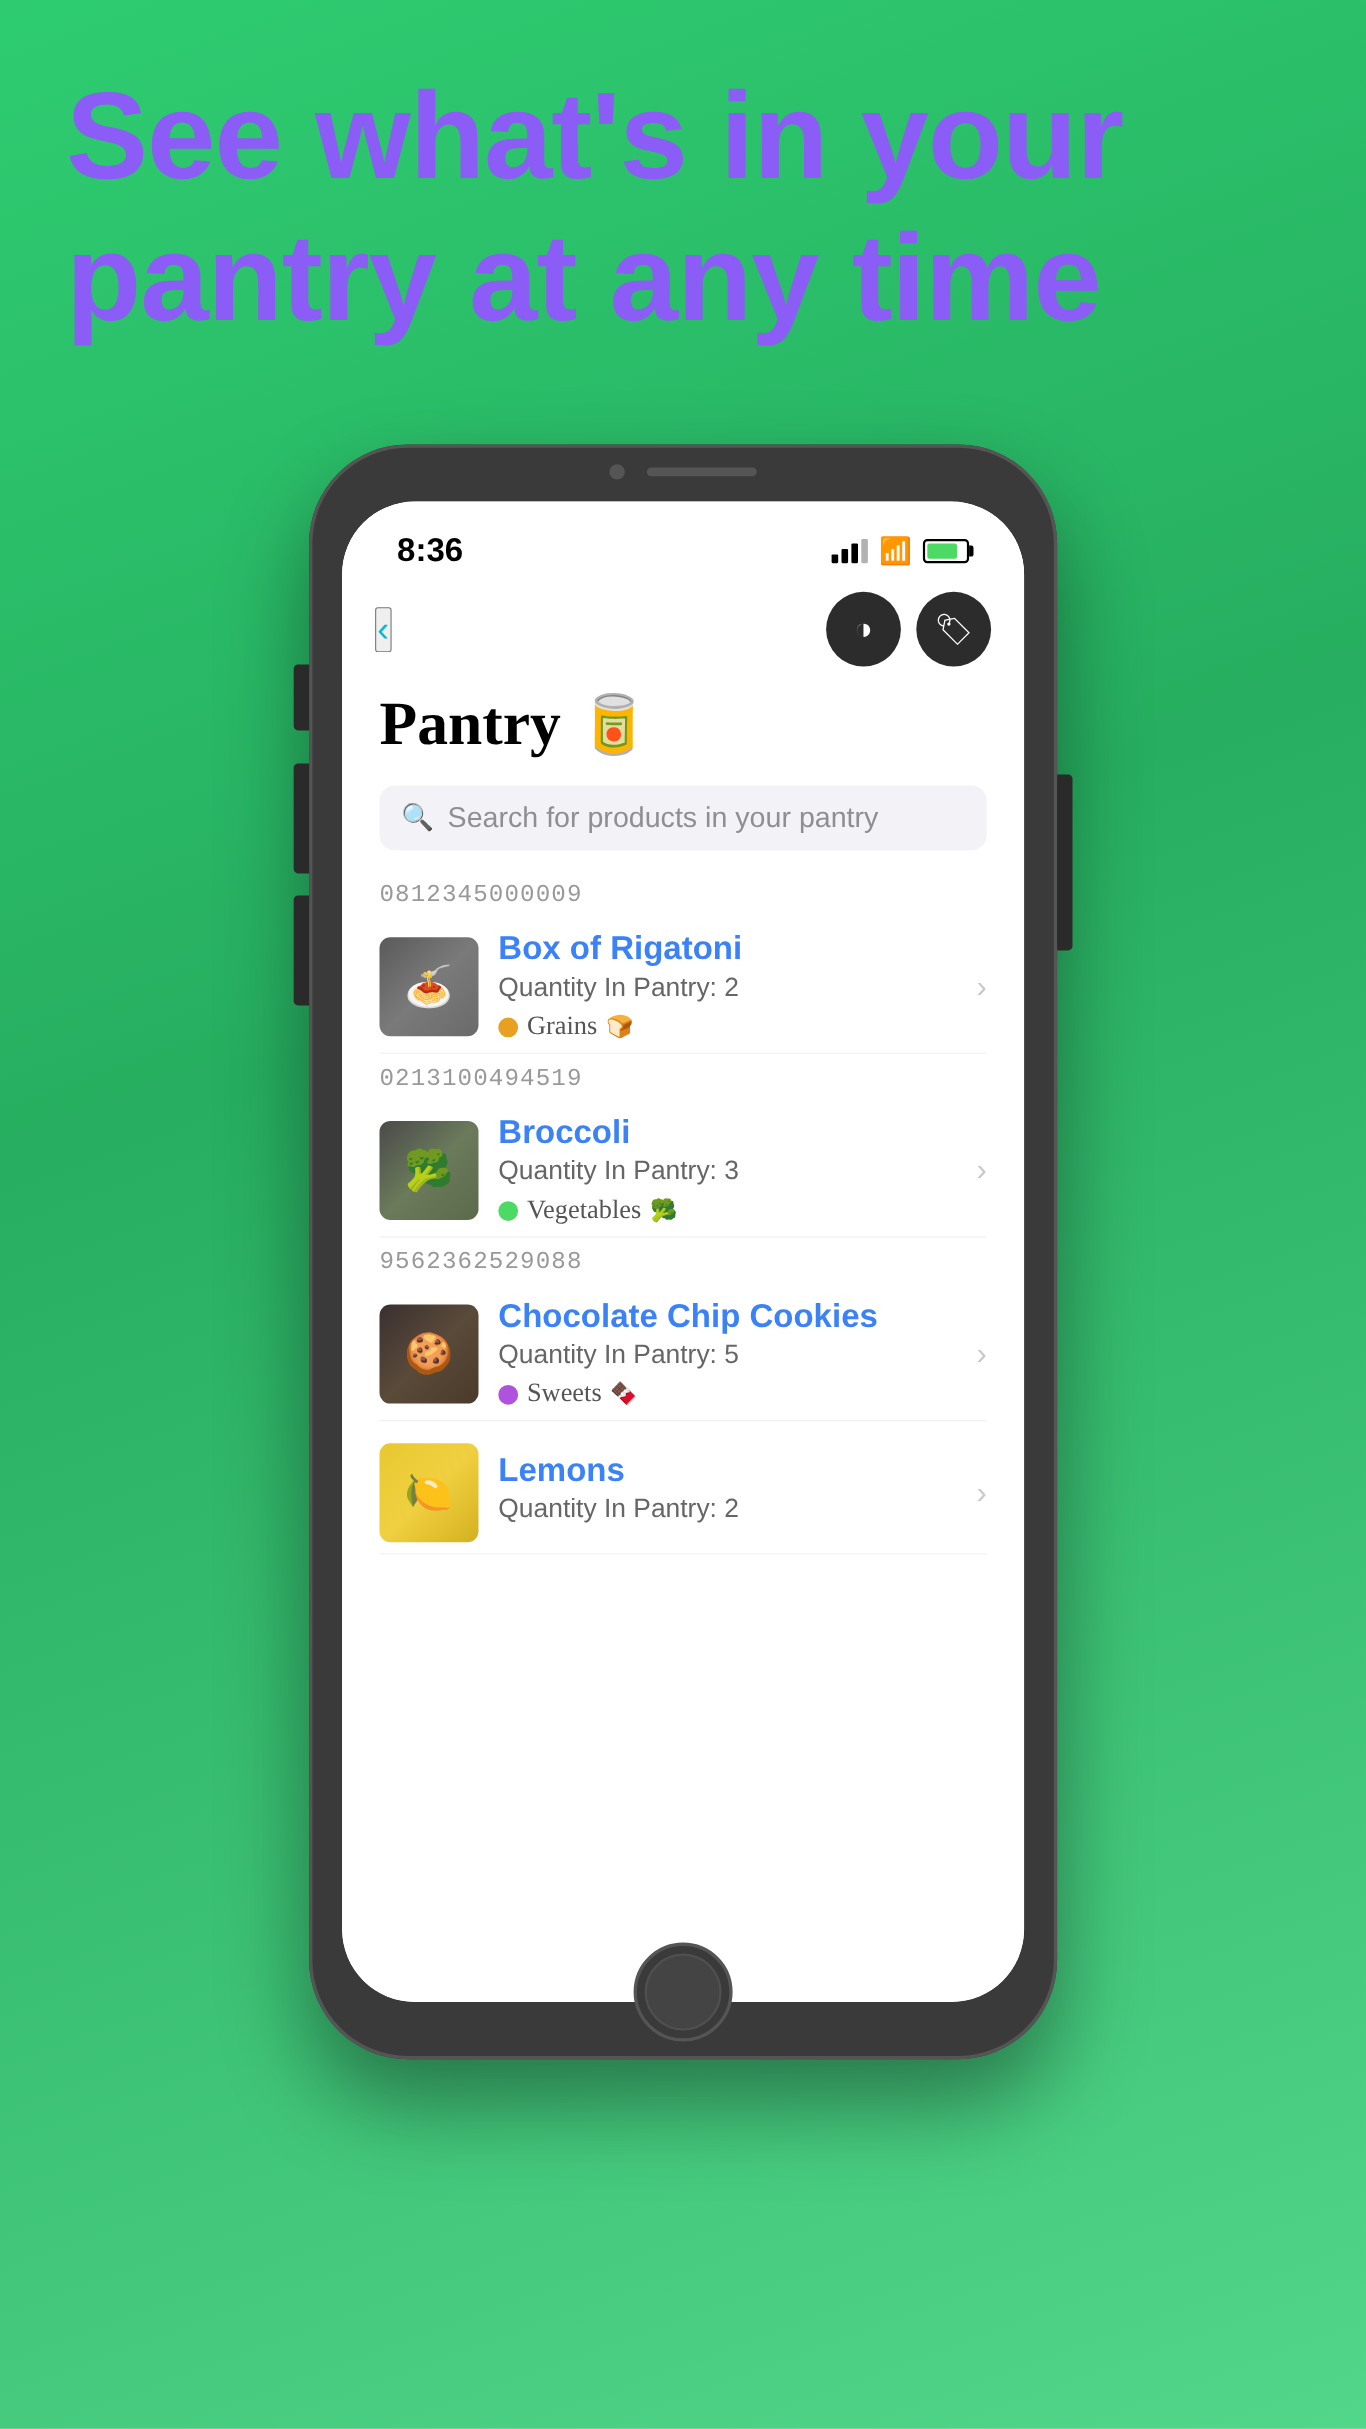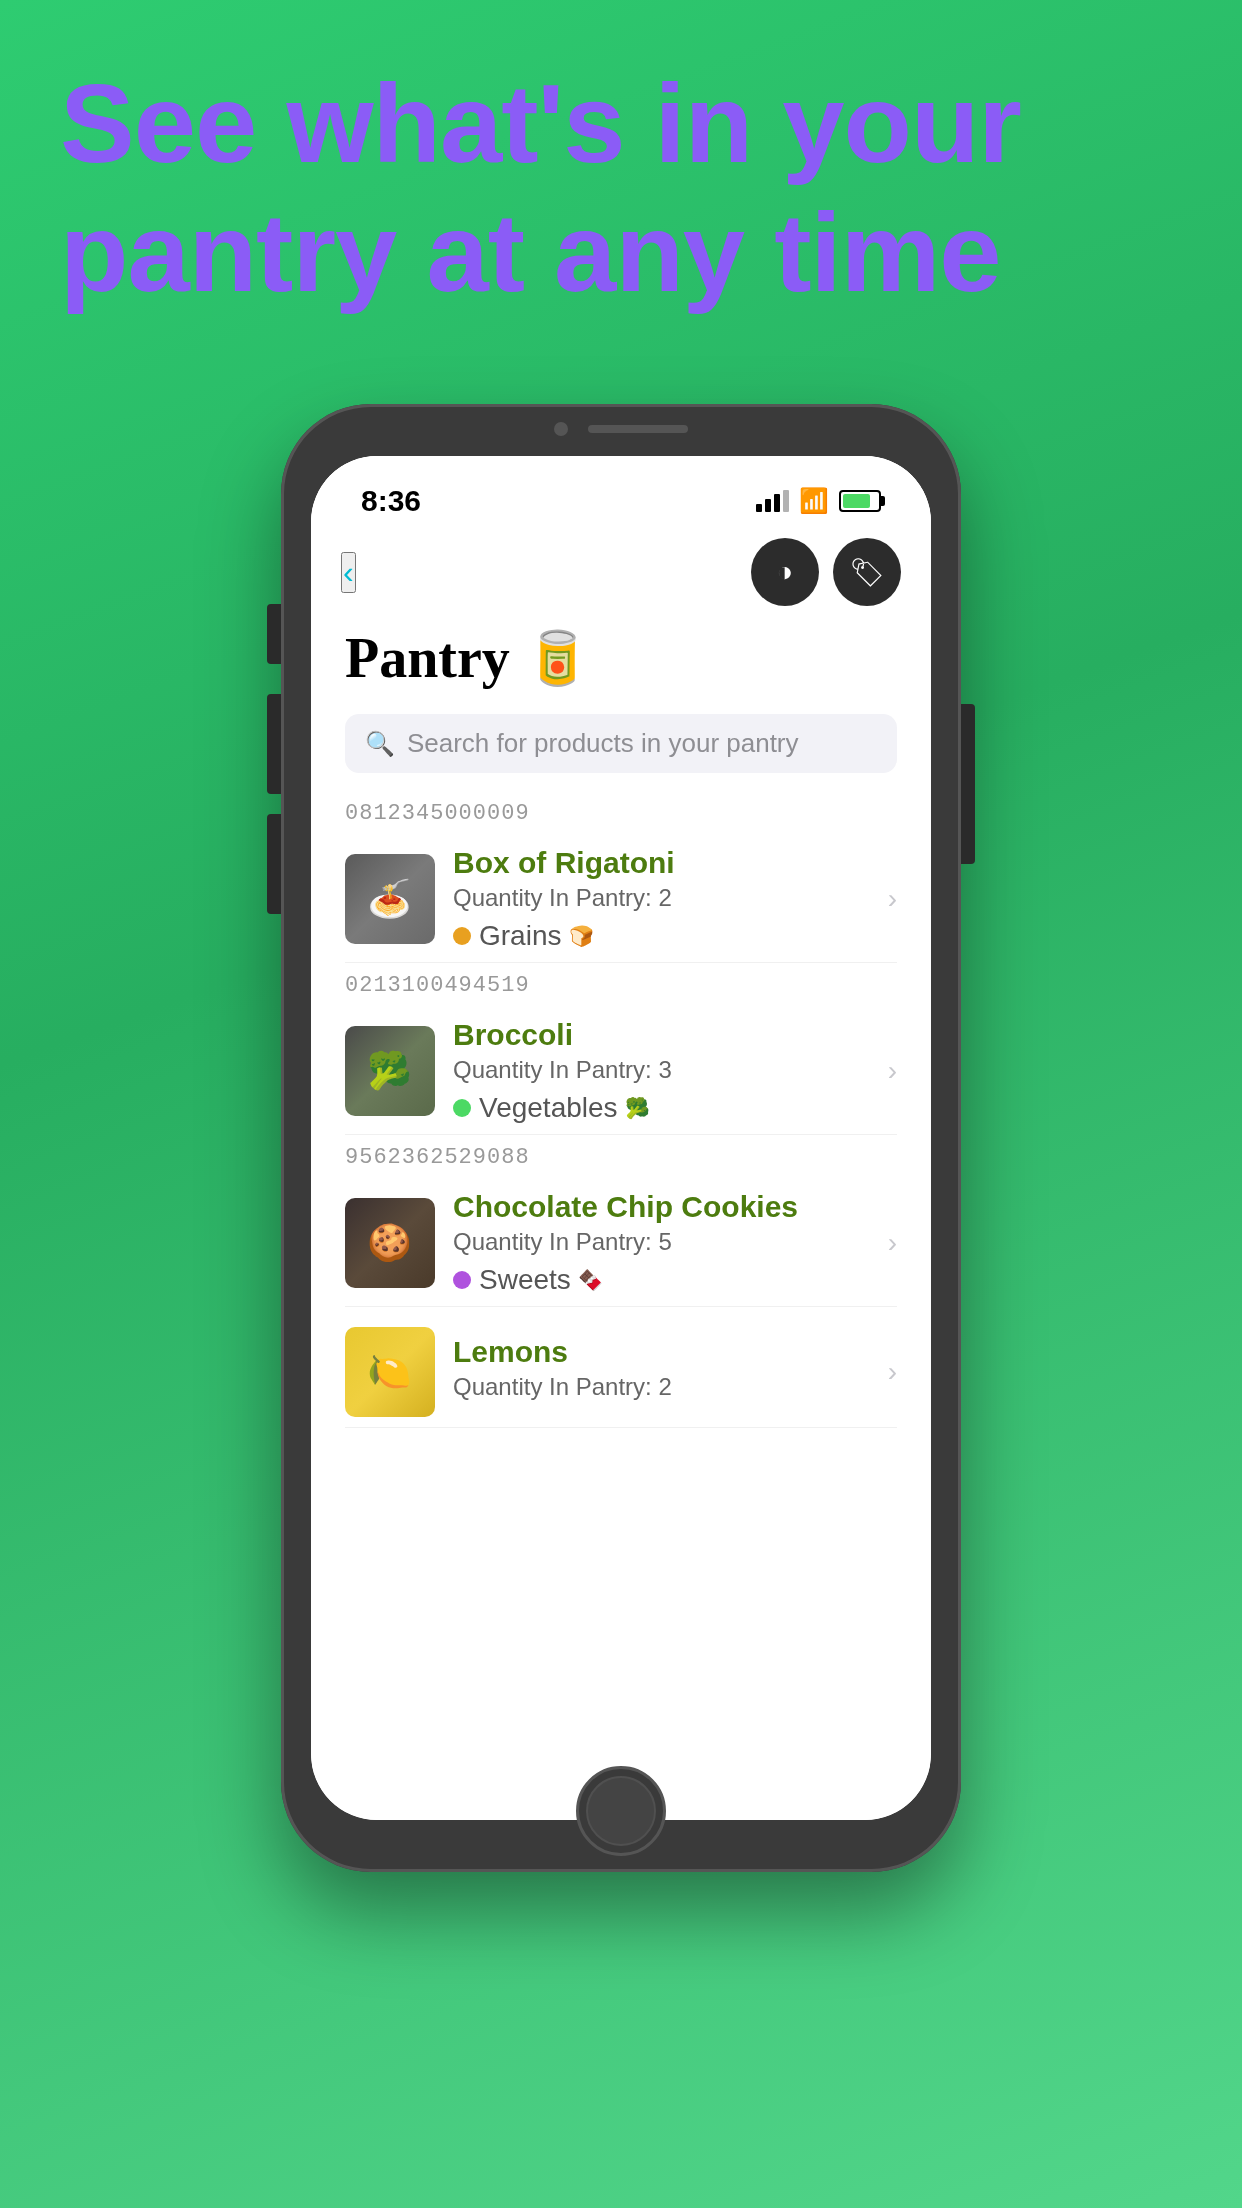--- a/index.html
+++ b/index.html
@@ -324,21 +324,21 @@
       font-size: 36px;
     }
 
     .product-info {
       flex: 1;
     }
 
     .product-name {
       font-size: 30px;
       font-weight: 600;
-      color: #4d7c0f;
+      color: #3b82f6;
       margin-bottom: 4px;
     }
 
     .product-qty {
       font-size: 24px;
       color: #666;
       margin-bottom: 8px;
     }
 
     .product-category {
@@ -352,22 +352,23 @@
       height: 18px;
       border-radius: 50%;
       flex-shrink: 0;
     }
 
     .dot-grains { background: #e8a020; }
     .dot-vegetables { background: #4cd964; }
     .dot-sweets { background: #af52de; }
 
     .category-label {
-      font-size: 28px;
+      font-size: 24px;
       color: #555;
+      font-family: Liberation Serif, serif;
     }
 
     .category-emoji {
       font-size: 20px;
     }
 
     .chevron-right {
       font-size: 28px;
       color: #c8c8cd;
       margin-left: 10px;

